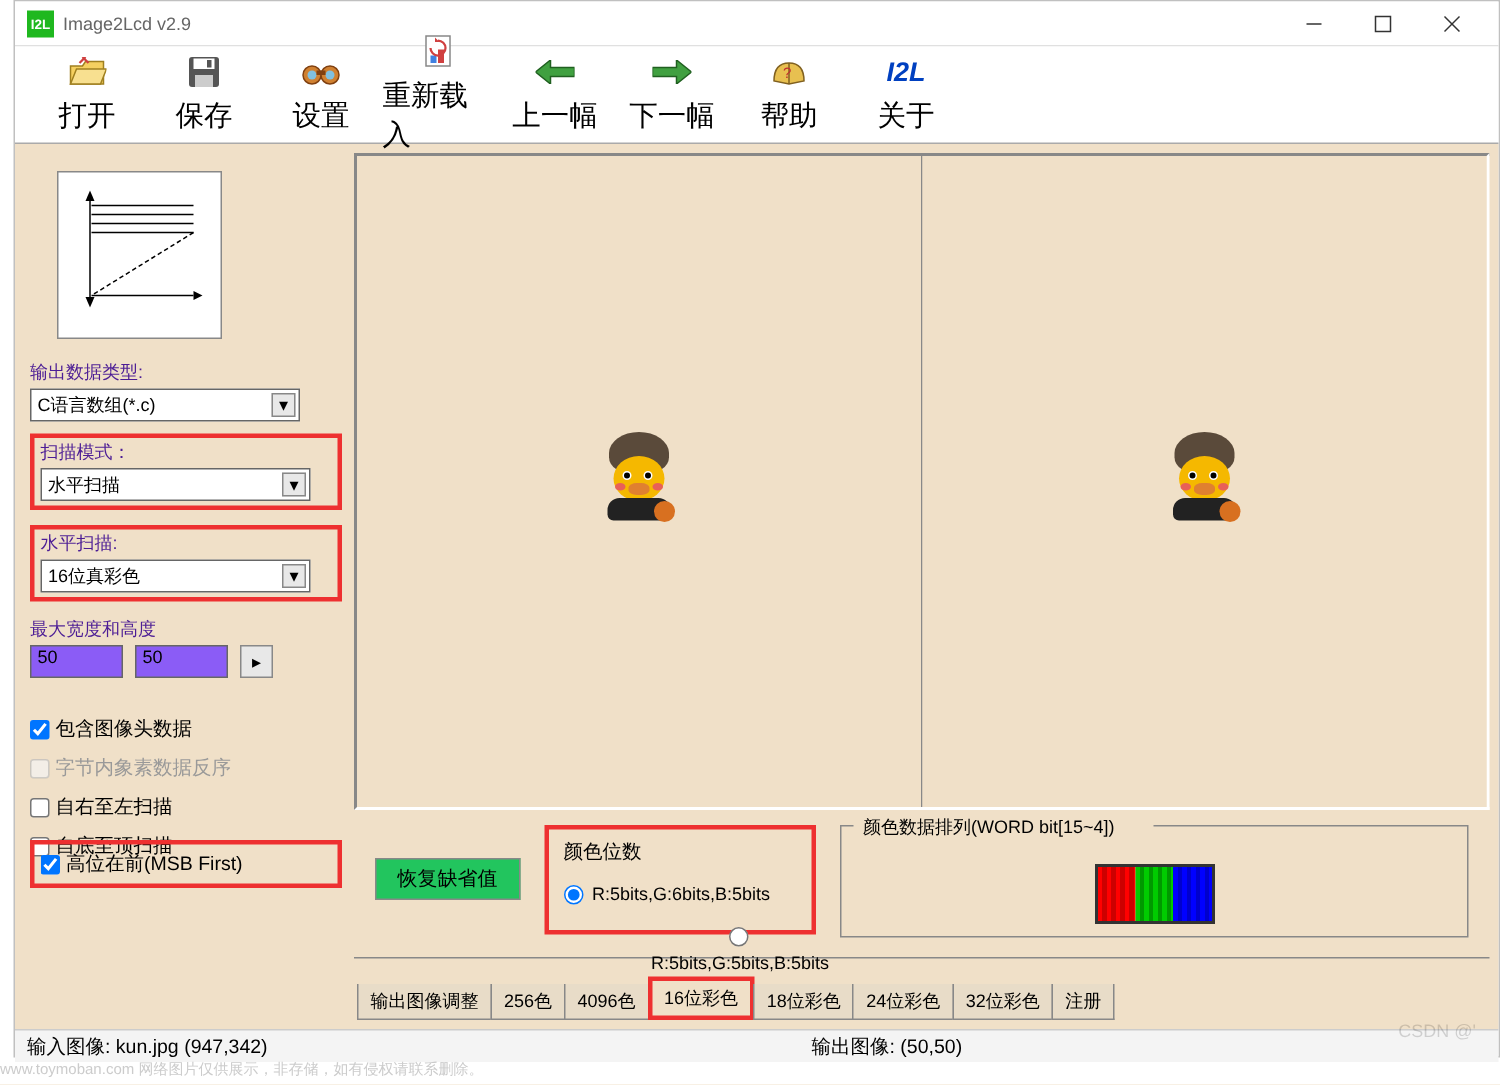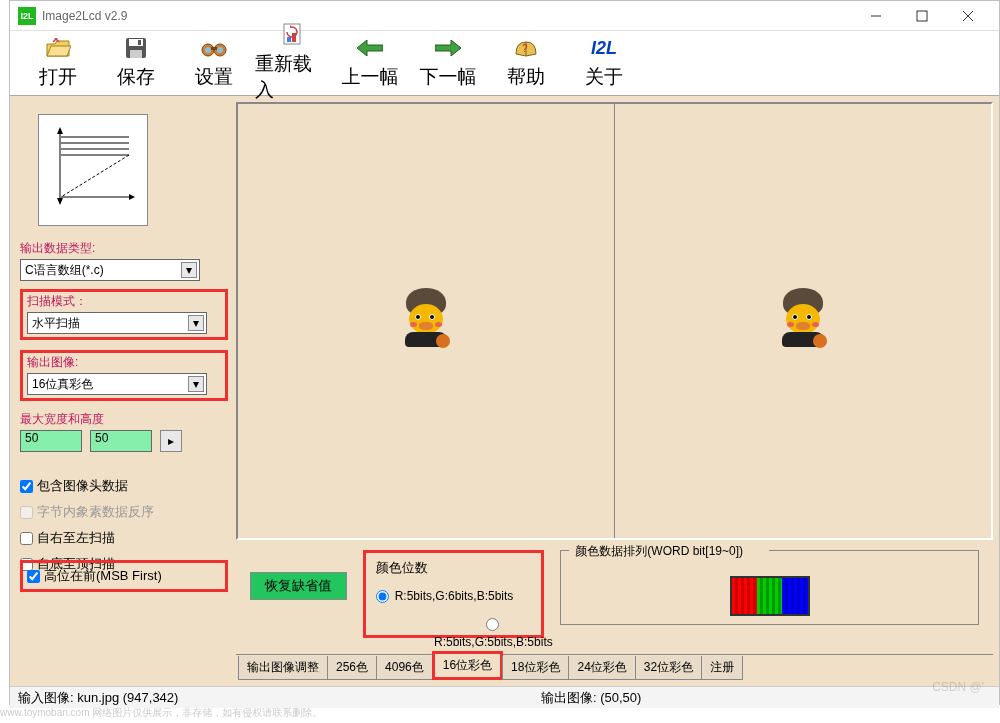--- a/index.html
+++ b/index.html
@@ -84,21 +84,21 @@
 .scan-diagram {
   width: 110px;
   height: 112px;
   background: #fff;
   border: 1px solid #888;
   margin: 8px auto 8px 18px;
   padding: 10px;
 }
 
 .field-group { margin-bottom: 2px; }
-.field-label { font-size: 12px; color: #be185d; margin-bottom: 2px; }
+.field-label { font-size: 12px; color: #4c1d95; margin-bottom: 2px; }
 .combo {
   width: 180px;
   height: 22px;
   background: #fff;
   border: 1px solid #666;
   display: flex;
   align-items: center;
   justify-content: space-between;
   padding: 0 2px 0 4px;
 }
@@ -114,21 +114,21 @@
 .red-box { border: 3px solid #ee3030; padding: 3px 4px; margin-bottom: 4px; }
 .red-box .field-label { margin-top: -2px; }
 
 .dims-row {
   display: flex;
   gap: 8px;
   align-items: center;
 }
 .dim-input {
   width: 62px; height: 22px;
-  background: #86efac;
+  background: #8b5cf6;
   border: 1px solid #666;
   padding: 0 4px;
 }
 .step-btn {
   width: 22px; height: 22px;
   background: #e8e8e8;
   border: 1px solid #888;
   display: flex;
   align-items: center;
   justify-content: center;
@@ -194,21 +194,21 @@
   gap: 16px;
 }
 .restore-btn {
   padding: 4px 14px;
   background: #22c55e;
   border: 1px solid #888;
   margin-top: 22px;
 }
 .color-bits-grp {
   border: 3px solid #ee3030;
-  padding: 6px 28px 28px 10px;
+  padding: 6px 28px 13px 10px;
 }
 .grp-title { font-size: 13px; margin-bottom: 8px; }
 .radio-row { display: flex; align-items: center; gap: 4px; height: 22px; }
 .radio-row input { margin-right: 2px; }
 .radio-extra { margin-top: 4px; margin-left: 14px; flex-direction: column; }
 
 .color-arrange {
   flex: 1;
   border: 1px solid #888;
   padding: 8px 10px;
@@ -230,21 +230,21 @@
 }
 .rgb-seg { flex: 1; }
 .rgb-seg.rd { background: repeating-linear-gradient(90deg,#f00,#f00 3px,#c00 3px,#c00 6px); }
 .rgb-seg.gr { background: repeating-linear-gradient(90deg,#0c0,#0c0 3px,#090 3px,#090 6px); }
 .rgb-seg.bl { background: repeating-linear-gradient(90deg,#00f,#00f 3px,#00c 3px,#00c 6px); }
 
 .tabs-row {
   display: flex;
   border-top: 1px solid #888;
   align-items: flex-end;
-  height: 26px;
+  height: 42px;
   padding-left: 2px;
 }
 .tab {
   padding: 3px 8px;
   border: 1px solid #888;
   border-top: none;
   background: #e8dcc8;
   font-size: 12px;
   margin-right: -1px;
 }
@@ -407,21 +407,21 @@
 
       <div class="red-box">
         <div class="field-label">扫描模式：</div>
         <div class="combo">
           <span>水平扫描</span>
           <div class="arrow">▾</div>
         </div>
       </div>
 
       <div class="red-box">
-        <div class="field-label">输出图像:</div>
+        <div class="field-label">水平扫描:</div>
         <div class="combo">
           <span>16位真彩色</span>
           <div class="arrow">▾</div>
         </div>
       </div>
 
       <div class="field-group">
         <div class="field-label">最大宽度和高度</div>
         <div class="dims-row">
           <div class="dim-input">50</div>
@@ -499,21 +499,21 @@
             </label>
           </div>
           <div style="position:absolute; margin-top:64px; margin-left:170px;">
             <label class="radio-row radio-extra">
               <input type="radio" name="cbits" style="">
               <span>R:5bits,G:5bits,B:5bits</span>
             </label>
           </div>
 
           <div class="color-arrange">
-            <span class="arrange-title">颜色数据排列(WORD bit[19~0])</span>
+            <span class="arrange-title">颜色数据排列(WORD bit[15~4])</span>
             <div class="rgb-bar">
               <div class="rgb-seg rd"></div>
               <div class="rgb-seg gr"></div>
               <div class="rgb-seg bl"></div>
             </div>
           </div>
         </div>
 
         <div class="tabs-row">
           <div class="tab">输出图像调整</div>

